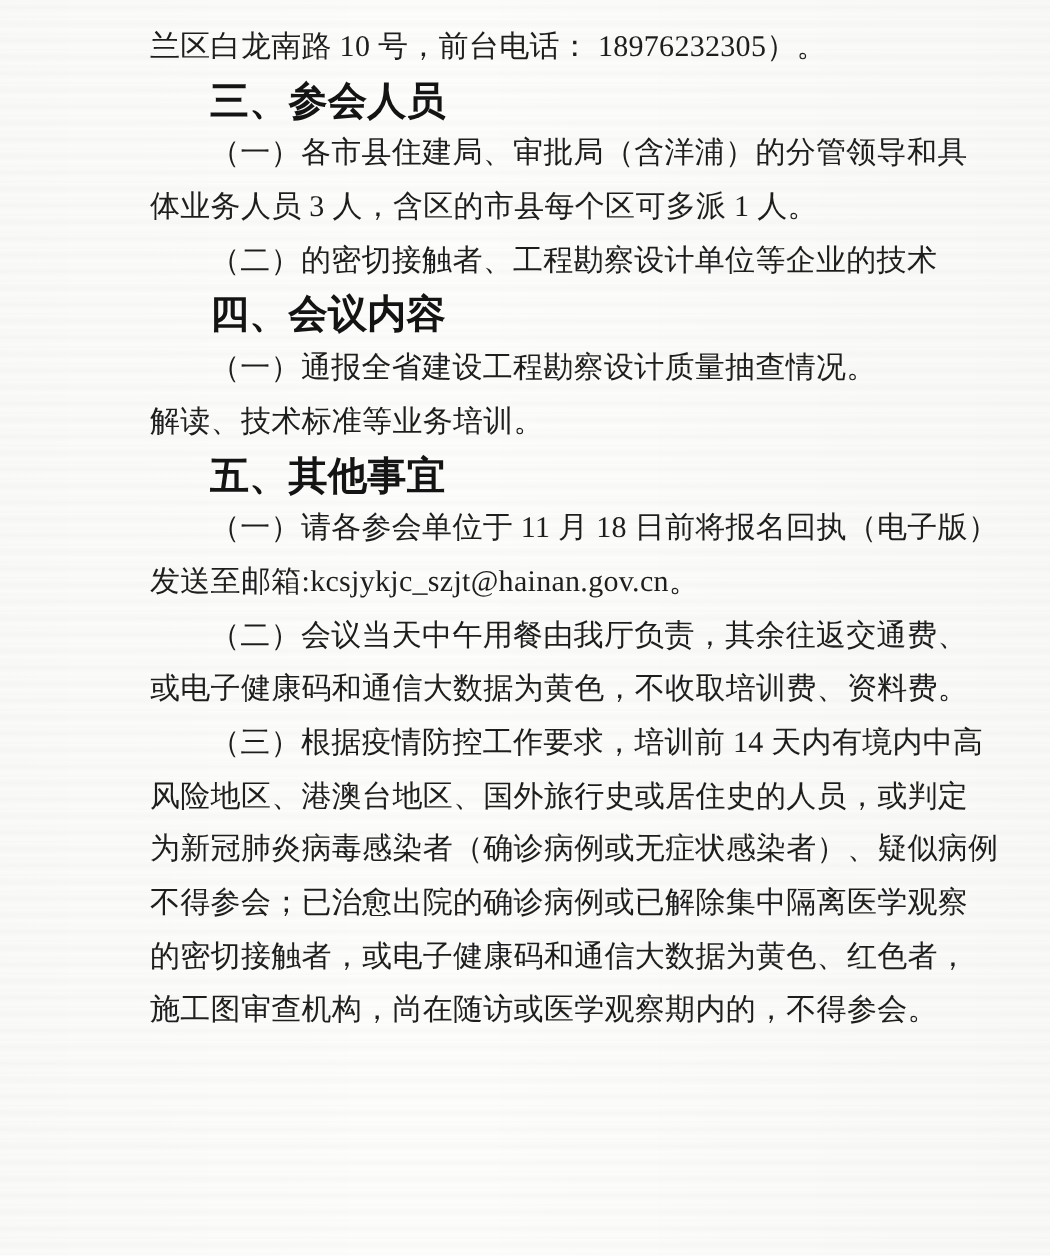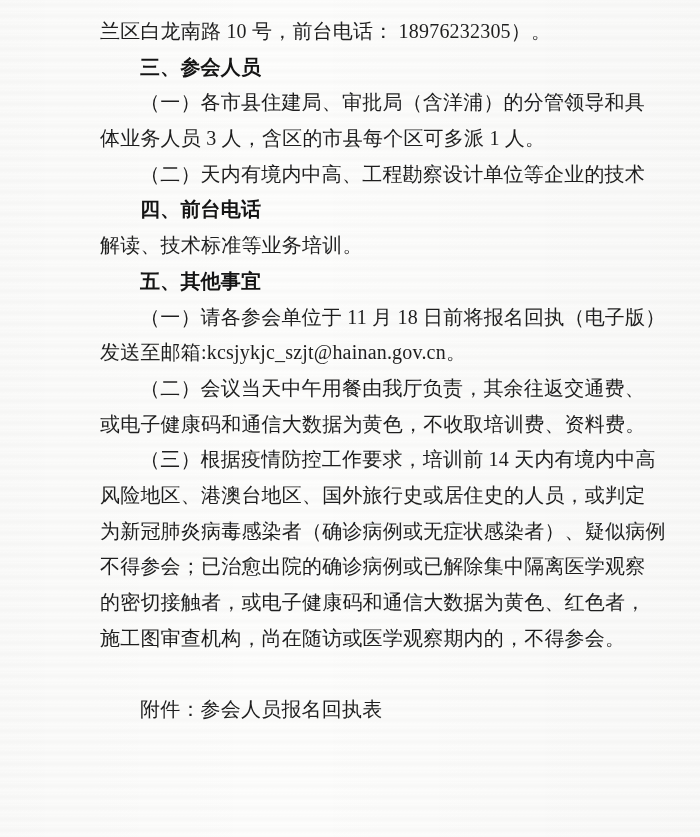--- a/index.html
+++ b/index.html
@@ -34,42 +34,42 @@
     letter-spacing: 0.2px;
     white-space: nowrap;
     color: #1e1e1e;
   }
   .doc-line.body { padding-left: 0; }
   .doc-line.indent { padding-left: 40px; }
   .doc-line.heading {
     padding-left: 40px;
     font-family: "Liberation Sans", "DejaVu Sans", sans-serif;
     font-weight: 700;
-    font-size: 20px;
+    font-size: 26px;
     color: #141414;
   }
   .doc-line.spacer { height: 35.7px; }
 </style>
 </head>
 <body>
 
 <div class="page">
   <div class="doc-line body">兰区白龙南路 10 号，前台电话： 18976232305）。</div>
   <div class="doc-line heading">三、参会人员</div>
   <div class="doc-line indent">（一）各市县住建局、审批局（含洋浦）的分管领导和具</div>
   <div class="doc-line body">体业务人员 3 人，含区的市县每个区可多派 1 人。</div>
-  <div class="doc-line indent">（二）天内有境内中高、工程勘察设计单位等企业的技术</div>
-  <div class="doc-line heading">四、前台电话</div>
+  <div class="doc-line indent">（二）的密切接触者、工程勘察设计单位等企业的技术</div>
+  <div class="doc-line heading">四、会议内容</div>
+  <div class="doc-line indent">（一）通报全省建设工程勘察设计质量抽查情况。</div>
   <div class="doc-line body">解读、技术标准等业务培训。</div>
   <div class="doc-line heading">五、其他事宜</div>
   <div class="doc-line indent">（一）请各参会单位于 11 月 18 日前将报名回执（电子版）</div>
   <div class="doc-line body">发送至邮箱:kcsjykjc_szjt@hainan.gov.cn。</div>
   <div class="doc-line indent">（二）会议当天中午用餐由我厅负责，其余往返交通费、</div>
   <div class="doc-line body">或电子健康码和通信大数据为黄色，不收取培训费、资料费。</div>
   <div class="doc-line indent">（三）根据疫情防控工作要求，培训前 14 天内有境内中高</div>
   <div class="doc-line body">风险地区、港澳台地区、国外旅行史或居住史的人员，或判定</div>
   <div class="doc-line body">为新冠肺炎病毒感染者（确诊病例或无症状感染者）、疑似病例</div>
   <div class="doc-line body">不得参会；已治愈出院的确诊病例或已解除集中隔离医学观察</div>
   <div class="doc-line body">的密切接触者，或电子健康码和通信大数据为黄色、红色者，</div>
   <div class="doc-line body">施工图审查机构，尚在随访或医学观察期内的，不得参会。</div>
   <div class="doc-line spacer"></div>
-  <div class="doc-line indent">附件：参会人员报名回执表</div>
 </div>
 
 </body></html>

